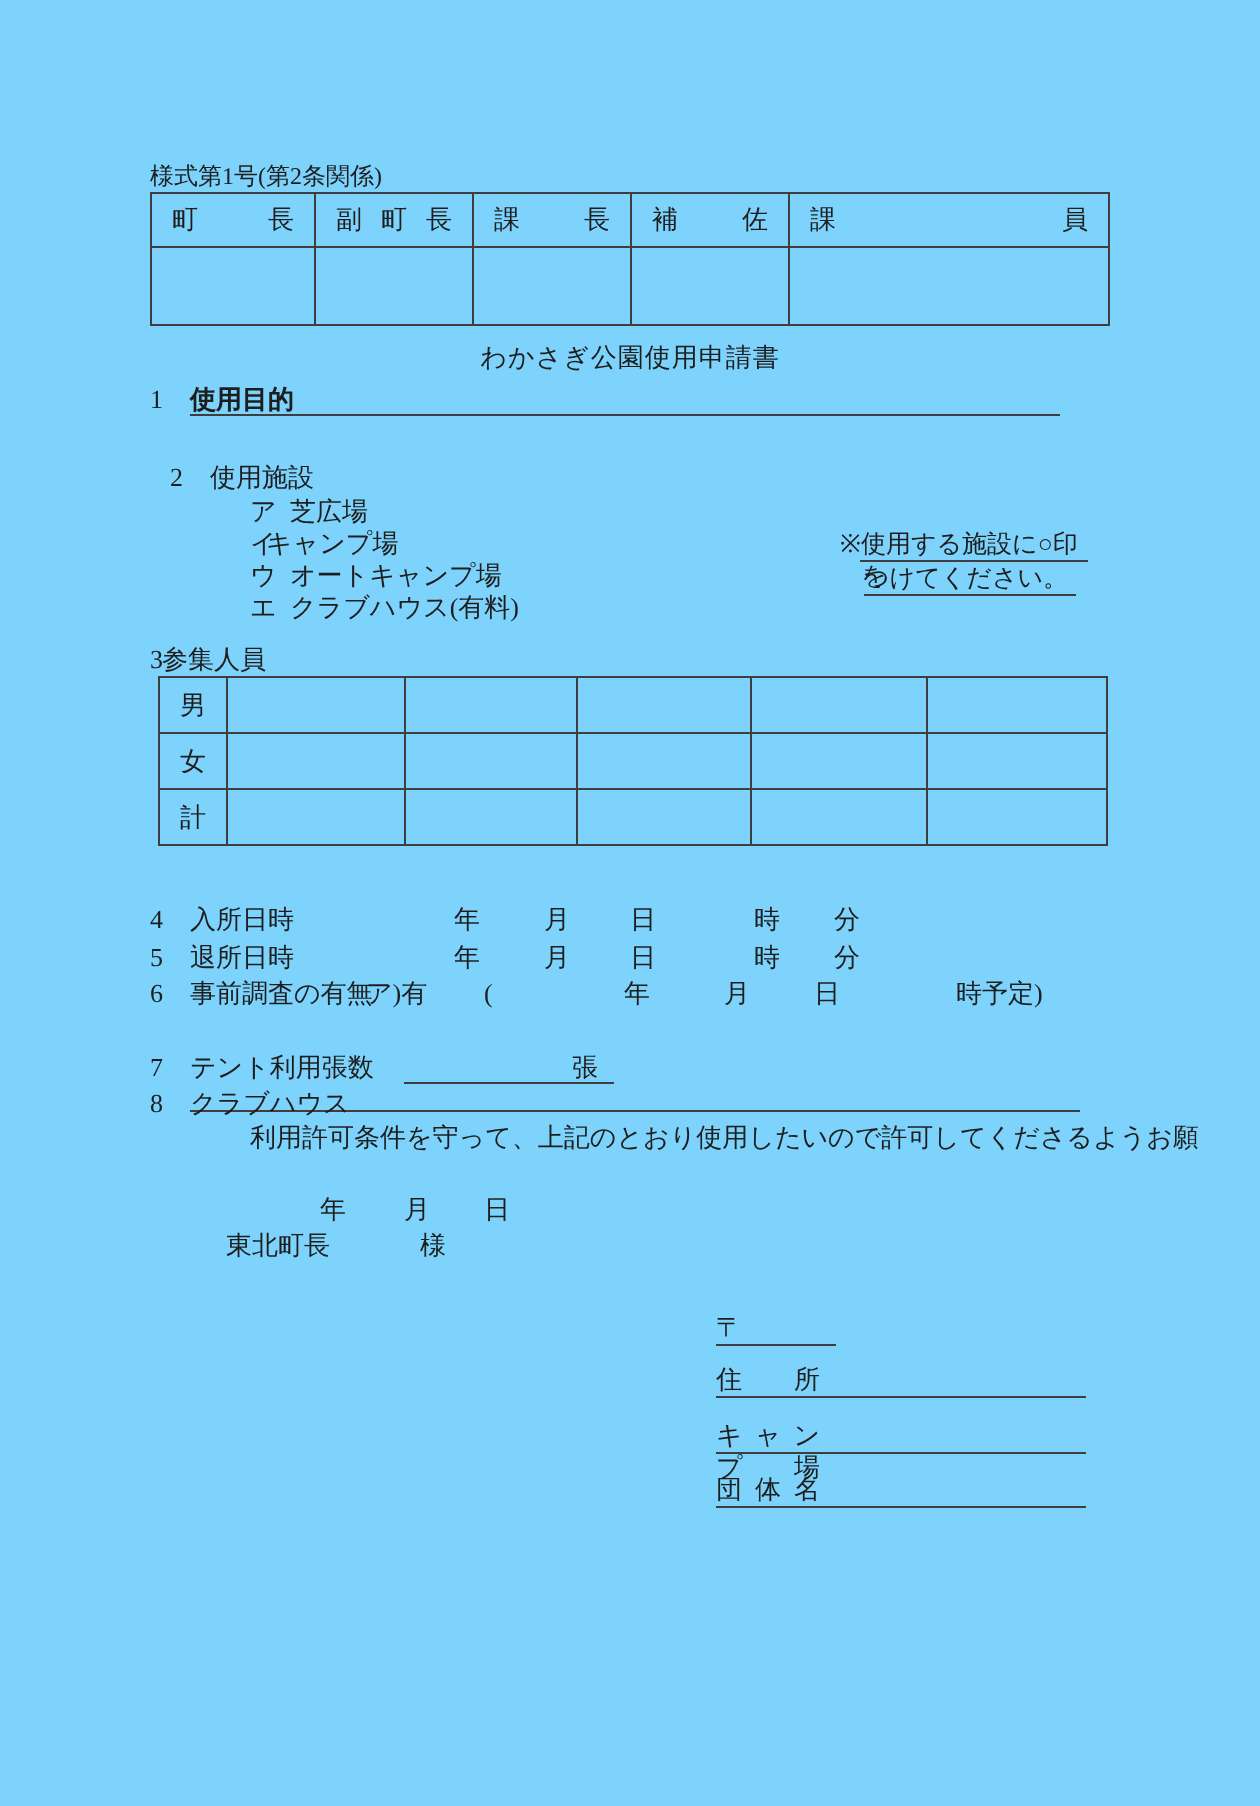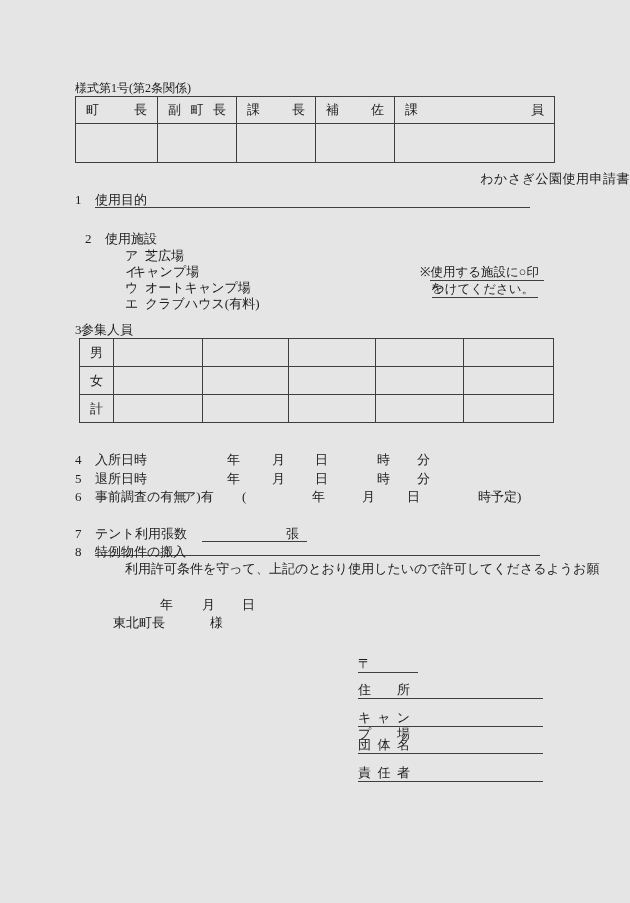--- a/index.html
+++ b/index.html
@@ -1,32 +1,32 @@
 <!DOCTYPE html>
 <html><head>
 <meta charset="utf-8">
 <style>
   * { margin:0; padding:0; box-sizing:border-box; }
   html,body { background:#f8f8f5; }
   .page {
     position:relative; width:630px; height:903px;
-    background:#e5e5e5; color:#1d1d1d;
+    background:#7dd3fc; color:#1d1d1d;
     font-family:"Liberation Serif","DejaVu Serif",serif;
     font-size:13px; overflow:hidden;
   }
   .abs { position:absolute; }
   .line { position:absolute; left:0; width:630px; height:16px; line-height:16px; }
   .at { position:absolute; top:0; white-space:nowrap; }
   table { border-collapse:collapse;padding-left:28px; }
   td { border:1px solid #3e3e3e; vertical-align:middle; }
   .jtext { text-align:justify; text-align-last:justify; }
   .ctext { text-align:center; }
   .ucontain { border-bottom:1px solid #3e3e3e; }
   .formnum { font-size:12px; }
-  .title { text-align:right; letter-spacing:0.5px; }
+  .title { text-align:center; letter-spacing:0.5px; }
   .note { font-size:12.5px; }
   .note .nrow { height:17px; line-height:16px; display:flex; }
   .note .ntext { border-bottom:1px solid #3e3e3e; display:inline-block; }
   .fieldrow { position:absolute; display:flex; height:17px; line-height:16px;
               border-bottom:1px solid #3e3e3e; }
   .flabel { display:block; }
   .flabel.just { width:52px; text-align:justify; text-align-last:justify; }
   .ffill { flex:1; }
 </style>
 </head>
@@ -69,21 +69,21 @@
         <td></td>
         <td></td>
       </tr>
     </tbody>
   </table>
 
   <div class="abs title" style="left:0; top:170px; width:630px;">わかさぎ公園使用申請書</div>
 
   <div class="line" style="top:192px;">
     <span class="at" style="left:75px">1</span>
-    <span class="at ucontain" style="left:95px; width:435px; height:16px;">
+    <span class="at ucontain" style="left:95px; width:435px; height:16px;font-weight:bold;">
       <span>使用目的</span>
     </span>
   </div>
 
   <div class="line" style="top:231px;">
     <span class="at" style="left:85px">2</span>
     <span class="at" style="left:105px">使用施設</span>
   </div>
   <div class="line" style="top:248px;">
     <span class="at" style="left:125px">ア</span>
@@ -189,21 +189,21 @@
     <span class="at" style="left:75px">7</span>
     <span class="at" style="left:95px">テント利用張数</span>
     <span class="at ucontain" style="left:202px; width:105px; height:16px; text-align:right; padding-right:8px;">
       <span>張</span>
     </span>
   </div>
 
   <div class="line" style="top:540px;">
     <span class="at" style="left:75px; top:4px;">8</span>
     <span class="at ucontain" style="left:95px; width:445px; height:16px; padding-top:4px;">
-      <span>特例物件の搬入</span>
+      <span>クラブハウス</span>
     </span>
   </div>
 
   <div class="line" style="top:561px;">
     <span class="at" style="left:125px">利用許可条件を守って、上記のとおり使用したいので許可してくださるようお願</span>
   </div>
   <div class="line" style="top:597px;">
     <span class="at" style="left:160px">年</span>
     <span class="at" style="left:202px">月</span>
     <span class="at" style="left:242px">日</span>
@@ -222,18 +222,14 @@
     <span class="ffill"></span>
   </div>
   <div class="fieldrow" style="left:358px; top:710px; width:185px;">
     <span class="flabel just">キャンプ場</span>
     <span class="ffill"></span>
   </div>
   <div class="fieldrow" style="left:358px; top:737px; width:185px;">
     <span class="flabel just">団体名</span>
     <span class="ffill"></span>
   </div>
-  <div class="fieldrow" style="left:358px; top:765px; width:185px;">
-    <span class="flabel just">責任者</span>
-    <span class="ffill"></span>
-  </div>
 
 </div>
 
 </body></html>

